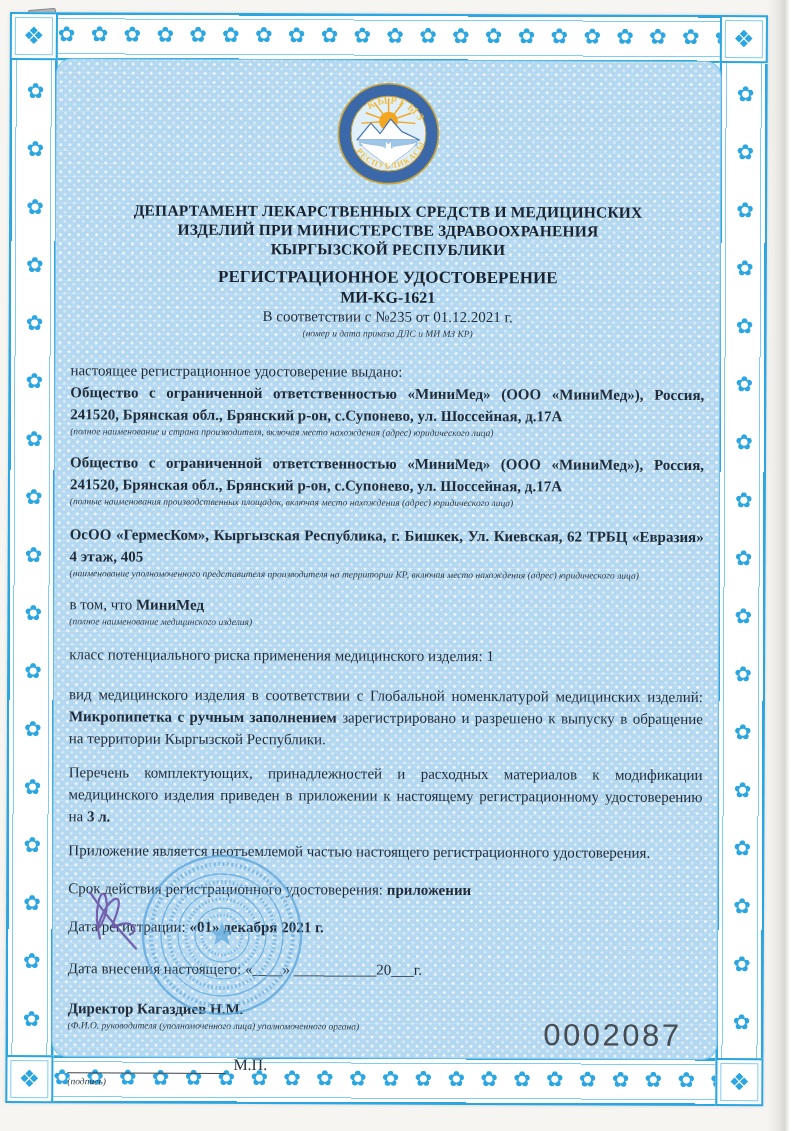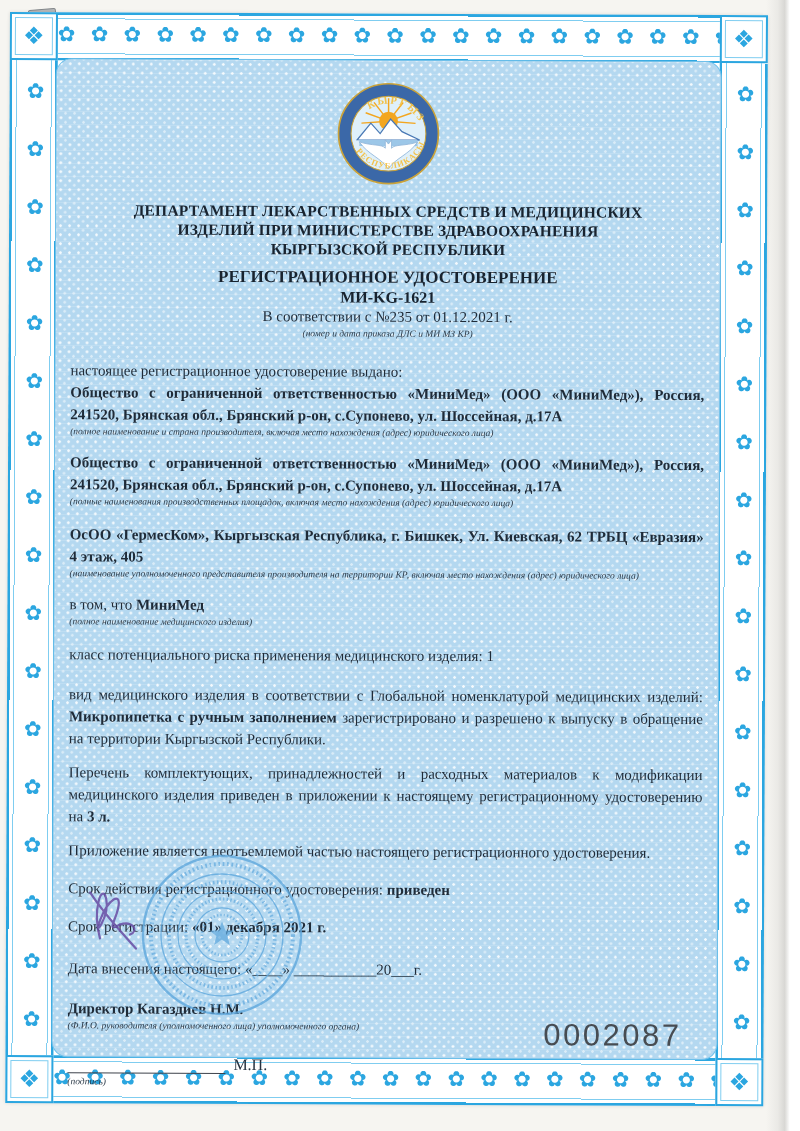--- a/index.html
+++ b/index.html
@@ -179,23 +179,23 @@
     <div class="note">(полное наименование медицинского изделия)</div>
 
     <div class="para mt16"><span>класс потенциального риска применения медицинского изделия: </span><span>1</span></div>
 
     <div class="para mt18"><span>вид медицинского изделия в соответствии с Глобальной номенклатурой медицинских изделий: </span><span class="b">Микропипетка с ручным заполнением</span><span> зарегистрировано и разрешено к выпуску в обращение на территории Кыргызской Республики.</span></div>
 
     <div class="para mt12"><span>Перечень комплектующих, принадлежностей и расходных материалов к модификации медицинского изделия приведен в приложении к настоящему регистрационному удостоверению на </span><span class="b">3 л.</span></div>
 
     <div class="para mt12">Приложение является неотъемлемой частью настоящего регистрационного удостоверения.</div>
 
-    <div class="para mt16"><span>Срок действия регистрационного удостоверения: </span><span class="b">приведен</span></div>
-
-    <div class="para mt16"><span>Срок регистрации: </span><span class="b">«01» декабря 2021 г.</span></div>
+    <div class="para mt16"><span>Срок действия регистрационного удостоверения: </span><span class="b">приложении</span></div>
+
+    <div class="para mt16"><span>Дата регистрации: </span><span class="b">«01» декабря 2021 г.</span></div>
 
     <div class="para mt20"><span>Дата внесения настоящего: </span><span>«____» ___________20___г.</span></div>
 
     <div class="para b mt18">Директор Кагаздиев Н.М.</div>
     <div class="note">(Ф.И.О. руководителя (уполномоченного лица) уполномоченного органа)</div>
 
     <div class="sig-row">
       <span class="sig-line"></span>
       <span class="seal-abbr">М.П.</span>
     </div>

